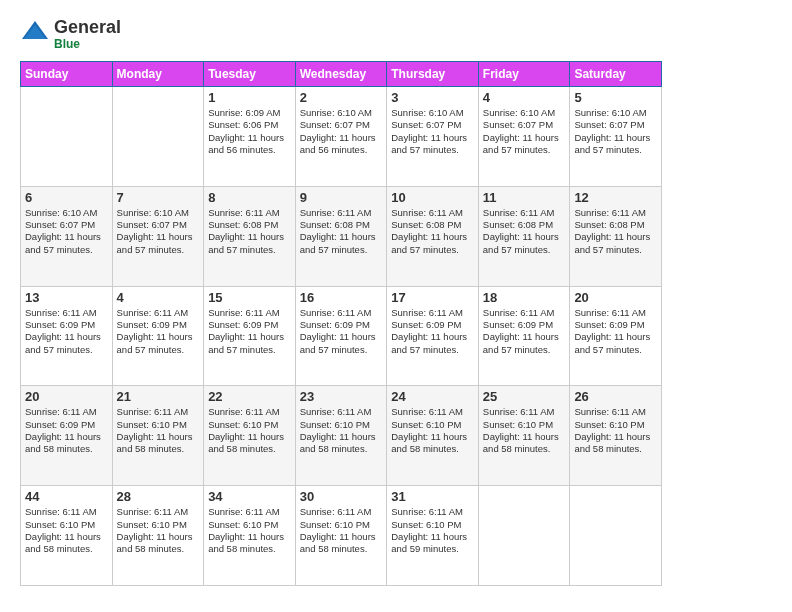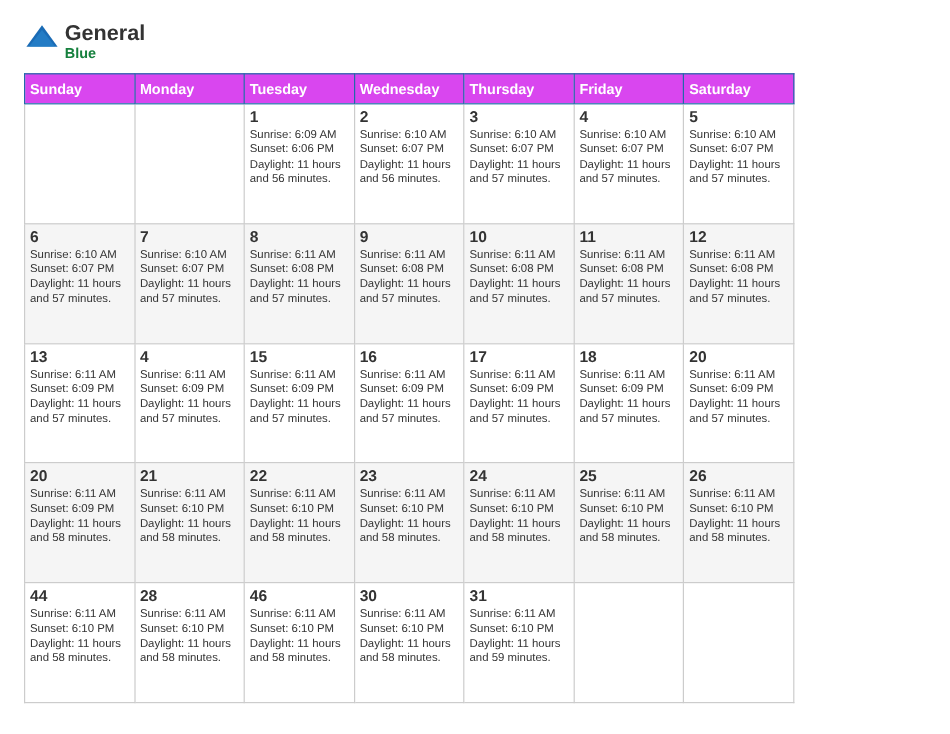--- a/index.html
+++ b/index.html
@@ -312,21 +312,21 @@
 Sunset: 6:10 PM
 Daylight: 11 hours and 58 minutes.</div>
           </td>
           <td>
             <span class="day-num">28</span>
             <div class="day-info" style="white-space: pre-line;">Sunrise: 6:11 AM
 Sunset: 6:10 PM
 Daylight: 11 hours and 58 minutes.</div>
           </td>
           <td>
-            <span class="day-num">46</span>
+            <span class="day-num">34</span>
             <div class="day-info" style="white-space: pre-line;">Sunrise: 6:11 AM
 Sunset: 6:10 PM
 Daylight: 11 hours and 58 minutes.</div>
           </td>
           <td>
             <span class="day-num">30</span>
             <div class="day-info" style="white-space: pre-line;">Sunrise: 6:11 AM
 Sunset: 6:10 PM
 Daylight: 11 hours and 58 minutes.</div>
           </td>

